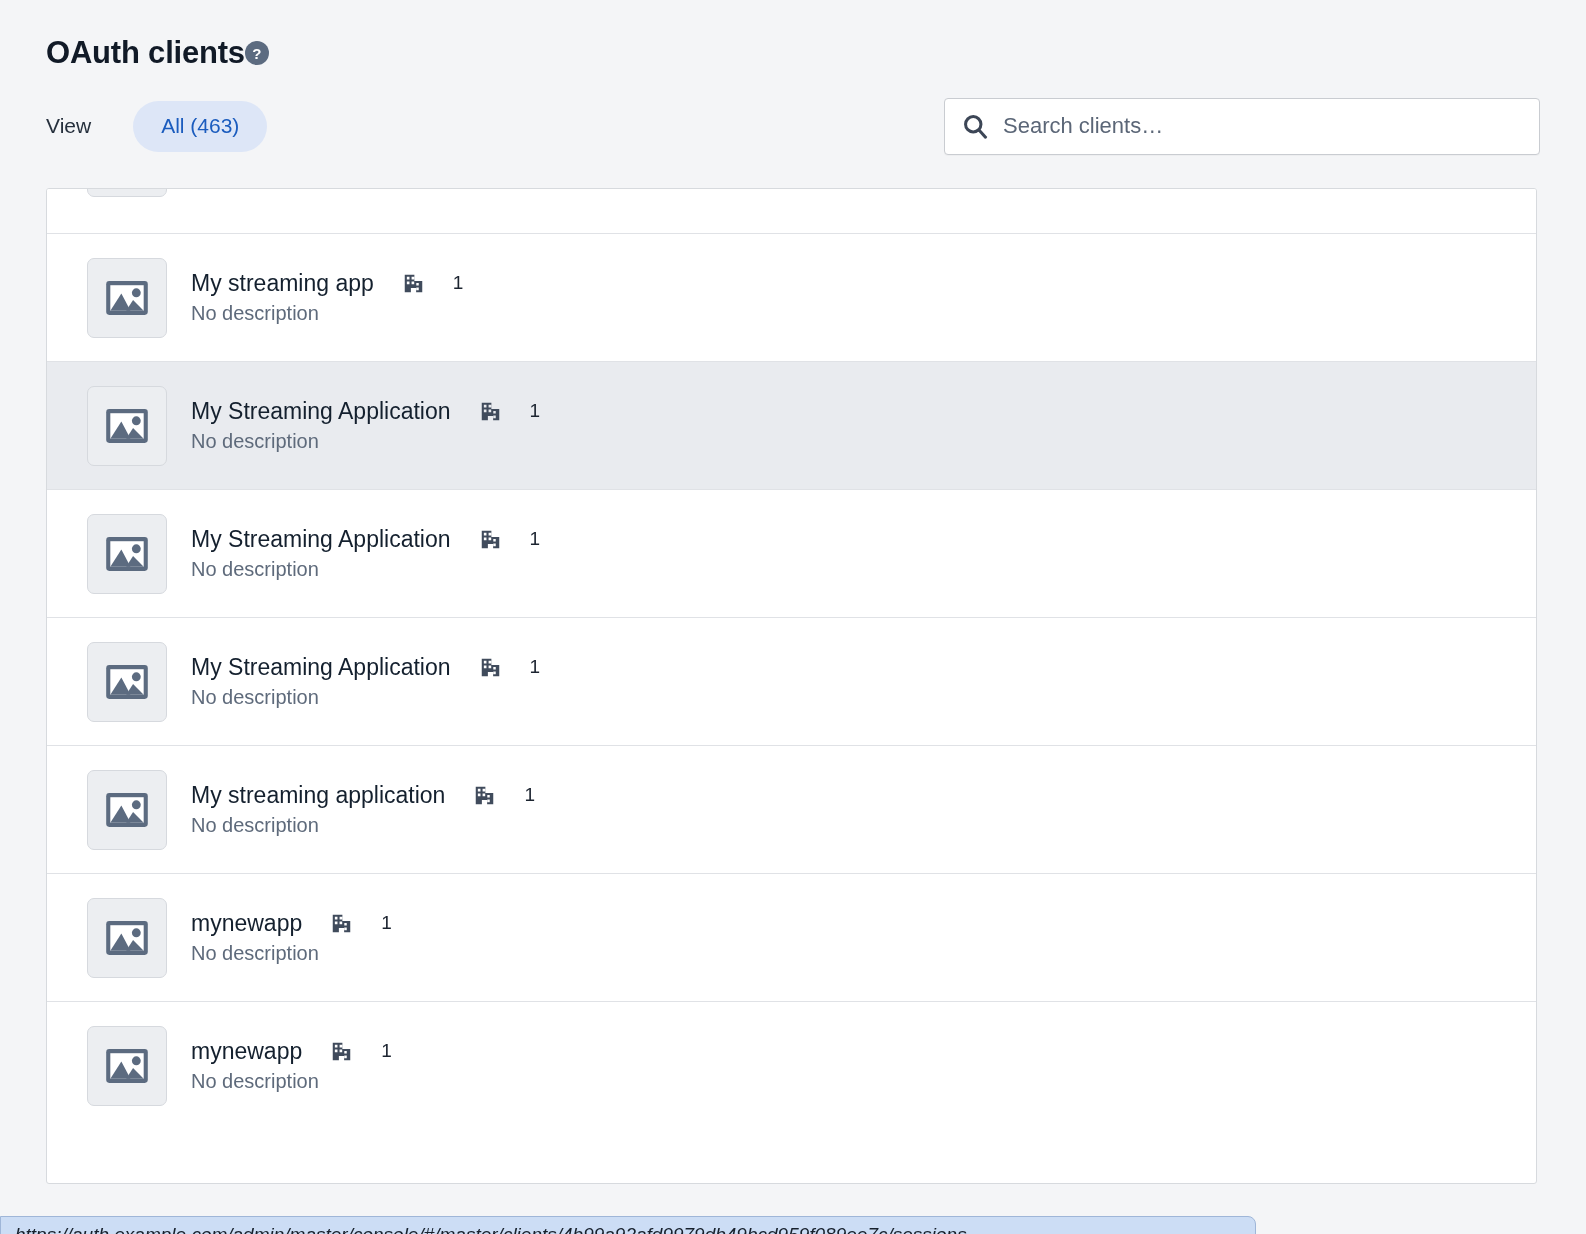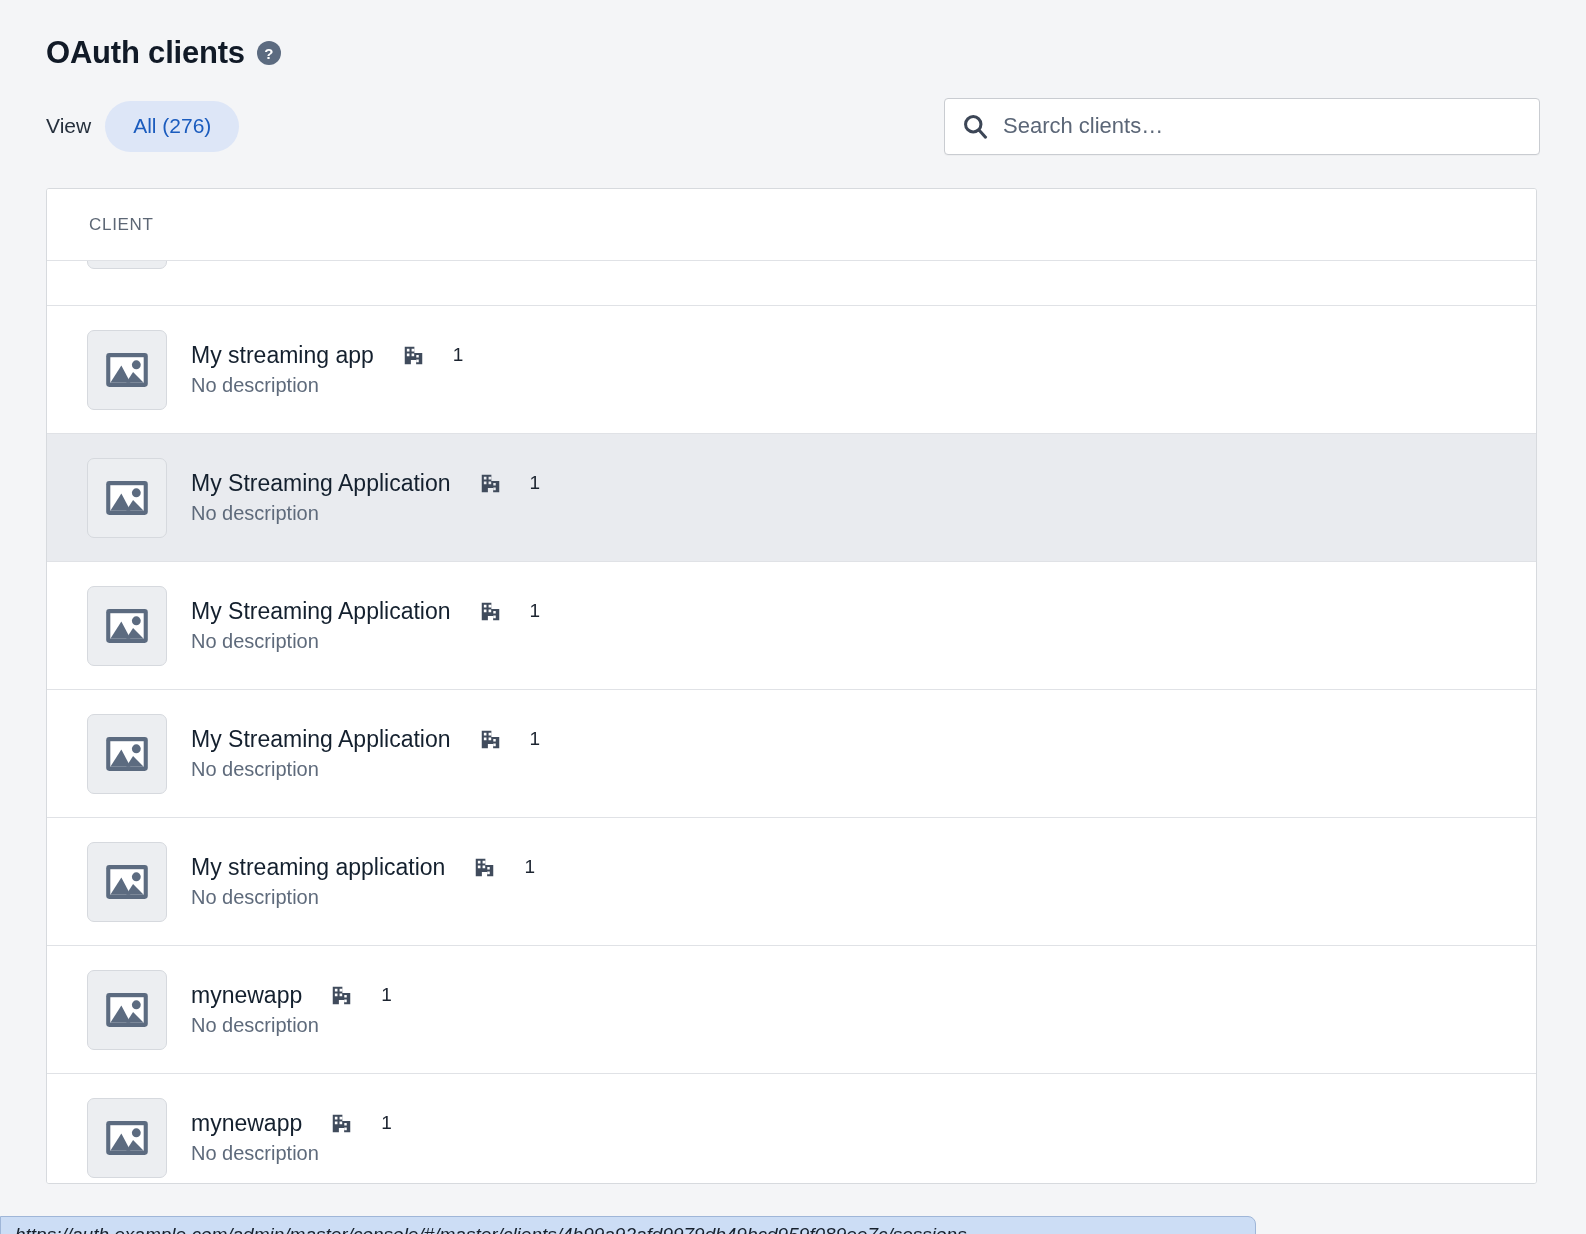--- a/index.html
+++ b/index.html
@@ -18,21 +18,20 @@
   }
 
   
   .page-header {
     padding: 36px 0 0 46px;
   }
 
   .title-row {
     display: flex;
     align-items: center;
-    gap: 12px;
   }
 
   .page-title {
     font-size: 31px;
     font-weight: bold;
     letter-spacing: -0.2px;
     color: #111a27;
     line-height: 1.1;
   }
 
@@ -57,21 +56,21 @@
     margin-top: 26px;
     display: flex;
     align-items: center;
     height: 60px;
     padding-right: 46px;
   }
 
   .view-label {
     font-size: 21px;
     color: #26303d;
-    margin-right: 14px;
+    margin-right: 42px;
   }
 
   .pill {
     height: 51px;
     border-radius: 26px;
     display: inline-flex;
     align-items: center;
     padding: 0 28px;
     font-size: 21px;
     cursor: pointer;
@@ -256,38 +255,35 @@
 
 <div class="page-header">
   <div class="title-row">
     <h1 class="page-title">OAuth clients</h1>
     <span class="help-icon">?</span>
   </div>
 
   <div class="toolbar">
     <span class="view-label">View</span>
 
-    <button class="pill pill-all">All (276)</button>
+    <button class="pill pill-all">All (463)</button>
 
     <div class="search-wrap">
       <span class="search-icon">
         <svg viewBox="0 0 24 24" width="28" height="28" fill="none" stroke="currentColor" stroke-width="2.6" stroke-linecap="round">
           <circle cx="10.5" cy="10.5" r="6.6"></circle>
           <line x1="15.6" y1="15.6" x2="21" y2="21.6"></line>
         </svg>
       </span>
       <input class="search-input" type="text" placeholder="Search clients…" style="">
     </div>
   </div>
 </div>
 
 <div class="table-card">
-  <div class="table-head">
-    <span class="col-client">CLIENT</span>
-  </div>
 
   <div class="table-body">
     <div class="row-partial">
       <span class="ghost-thumb"></span>
     </div>
 
   <div class="row">
     <span class="thumb">
       <svg viewBox="0 0 24 24" width="52" height="52" fill="none">
         <rect x="2.4" y="4.2" width="19.2" height="15.6" rx="1.4" fill="#5c6b80"></rect>

